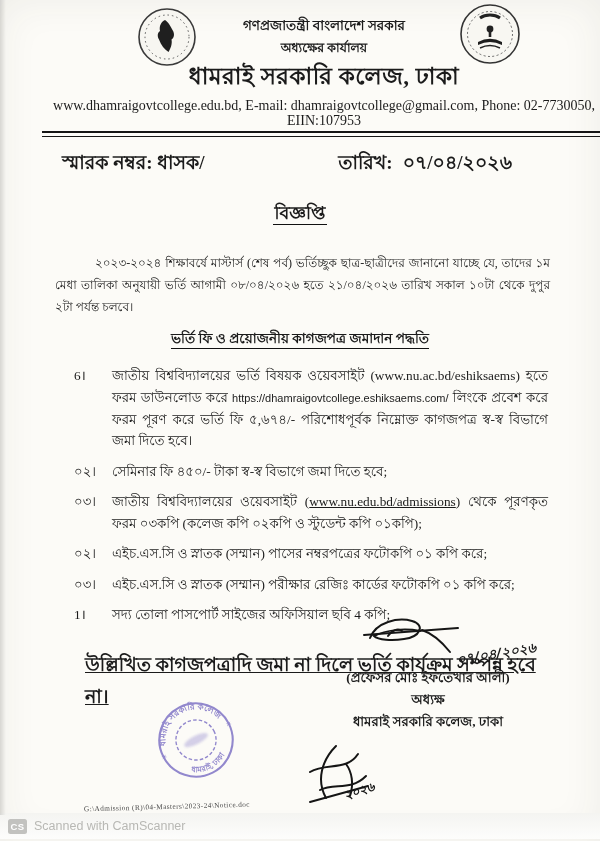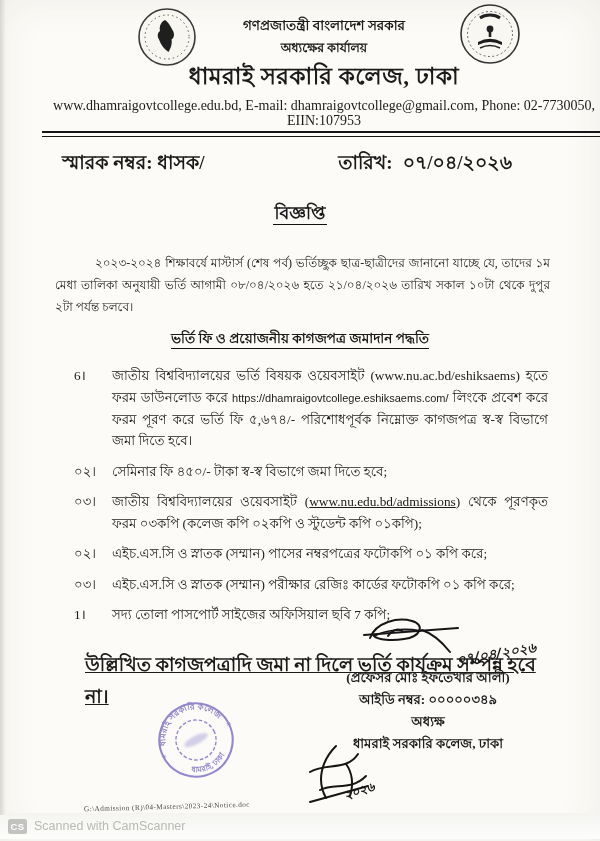--- a/index.html
+++ b/index.html
@@ -134,38 +134,37 @@
     <div class="item">
       <span class="no">০২।</span>
       <span class="txt">এইচ.এস.সি ও স্নাতক (সম্মান) পাসের নম্বরপত্রের ফটোকপি ০১ কপি করে;</span>
     </div>
     <div class="item">
       <span class="no">০৩।</span>
       <span class="txt">এইচ.এস.সি ও স্নাতক (সম্মান) পরীক্ষার রেজিঃ কার্ডের ফটোকপি ০১ কপি করে;</span>
     </div>
     <div class="item">
       <span class="no">1।</span>
-      <span class="txt">সদ্য তোলা পাসপোর্ট সাইজের অফিসিয়াল ছবি 7 কপি;</span>
+      <span class="txt">সদ্য তোলা পাসপোর্ট সাইজের অফিসিয়াল ছবি 4 কপি;</span>
     </div>
   </div>
 
   <p class="warning">উল্লিখিত কাগজপত্রাদি জমা না দিলে ভর্তি কার্যক্রম সম্পন্ন হবে না।</p>
 
   <div class="sign-block">
     <svg class="sig1" width="128" height="42" viewBox="0 0 128 42">
       <g fill="none" stroke="#161616" stroke-width="2" stroke-linecap="round">
         <path d="M10,26 C16,10 38,5 52,9 C66,13 60,25 44,27 C32,29 18,28 14,24 C26,18 44,16 60,19"></path>
         <path d="M4,23 L98,16"></path>
         <path d="M62,18 C74,22 82,30 90,40"></path>
         <path d="M28,24 C32,18 38,16 42,19"></path>
       </g>
     </svg>
     <div class="sig-date">০৭/০৪/২০২৬</div>
     <div class="sig-name">(প্রফেসর মোঃ ইফতেখার আলী)</div>
-    <div class="sig-line">আইডি নম্বর: ০০০০০৩৪৯</div>
     <div class="sig-line">অধ্যক্ষ</div>
     <div class="sig-line">ধামরাই সরকারি কলেজ, ঢাকা</div>
   </div>
 
   <div class="stamp">
     <svg width="96" height="96" viewBox="0 0 110 110">
       <defs>
         <path id="arcTop" d="M 20,55 A 35,35 0 0 1 90,55"></path>
         <path id="arcBot" d="M 18,55 A 37,37 0 0 0 92,55"></path>
       </defs>

